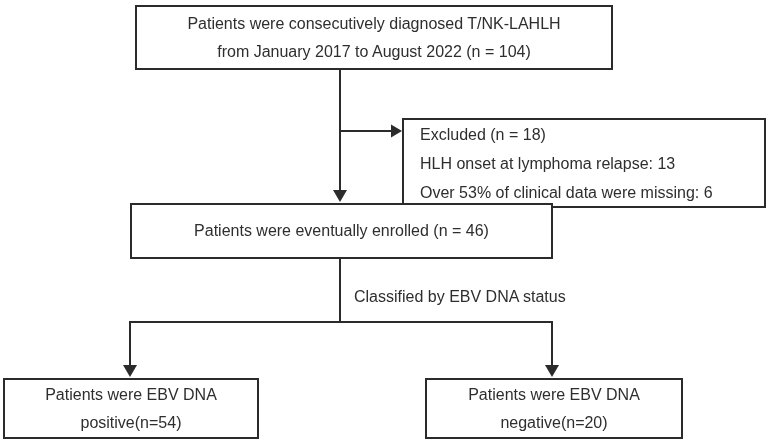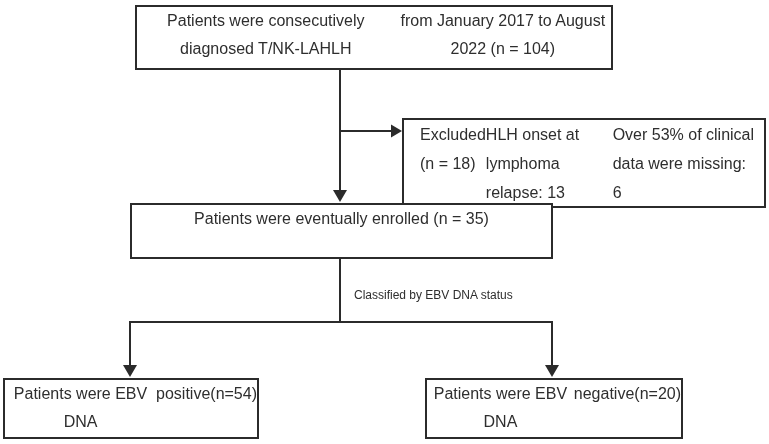--- a/index.html
+++ b/index.html
@@ -27,21 +27,21 @@
     color: var(--line-color);
   }
   .box {
     position: absolute;
     border: 2px solid var(--line-color);
     background: var(--bg-color);
     font-size: 16px;
     line-height: 28px;
     color: var(--text-color);
     display: flex;
-    flex-direction: row;
+    flex-direction: column;
     justify-content: center;
   }
   .box.center { text-align: center; }
   .box.left-align {
     text-align: left;
     padding-left: 16px;
     padding-right: 6px;
     line-height: 29px;
   }
   .box span { display: block; }
@@ -49,21 +49,21 @@
   .box-diagnosed { left: 135px; top: 5px;   width: 478px; height: 65px; }
   .box-excluded  { left: 402px; top: 90px;  width: 364px; height: 90px; margin-top: 28px; }
   .box-enrolled  { left: 130px; top: 203px; width: 423px; height: 56px; }
   .box-positive  { left: 3px;   top: 378px; width: 256px; height: 61px; }
   .box-negative  { left: 425px; top: 378px; width: 258px; height: 61px; }
 
   .edge-label {
     position: absolute;
     left: 354px;
     top: 288px;
-    font-size: 12px;
+    font-size: 16px;
     color: var(--text-color);
     white-space: nowrap;
   }
 </style>
 </head>
 <body>
 
 <div class="canvas">
 
   <svg class="connectors" width="769" height="444" viewBox="0 0 769 444" stroke="currentColor" fill="currentColor" stroke-width="2">
@@ -90,21 +90,21 @@
     <span>from January 2017 to August 2022 (n = 104)</span>
   </div>
 
   <div class="box left-align box-excluded">
     <span>Excluded (n = 18)</span>
     <span>HLH onset at lymphoma relapse: 13</span>
     <span>Over 53% of clinical data were missing: 6</span>
   </div>
 
   <div class="box center box-enrolled">
-    <span>Patients were eventually enrolled (n = 35)</span>
+    <span>Patients were eventually enrolled (n = 46)</span>
   </div>
 
   <div class="edge-label">Classified by EBV DNA status</div>
 
   <div class="box center box-positive">
     <span>Patients were EBV DNA</span>
     <span>positive(n=54)</span>
   </div>
 
   <div class="box center box-negative">

